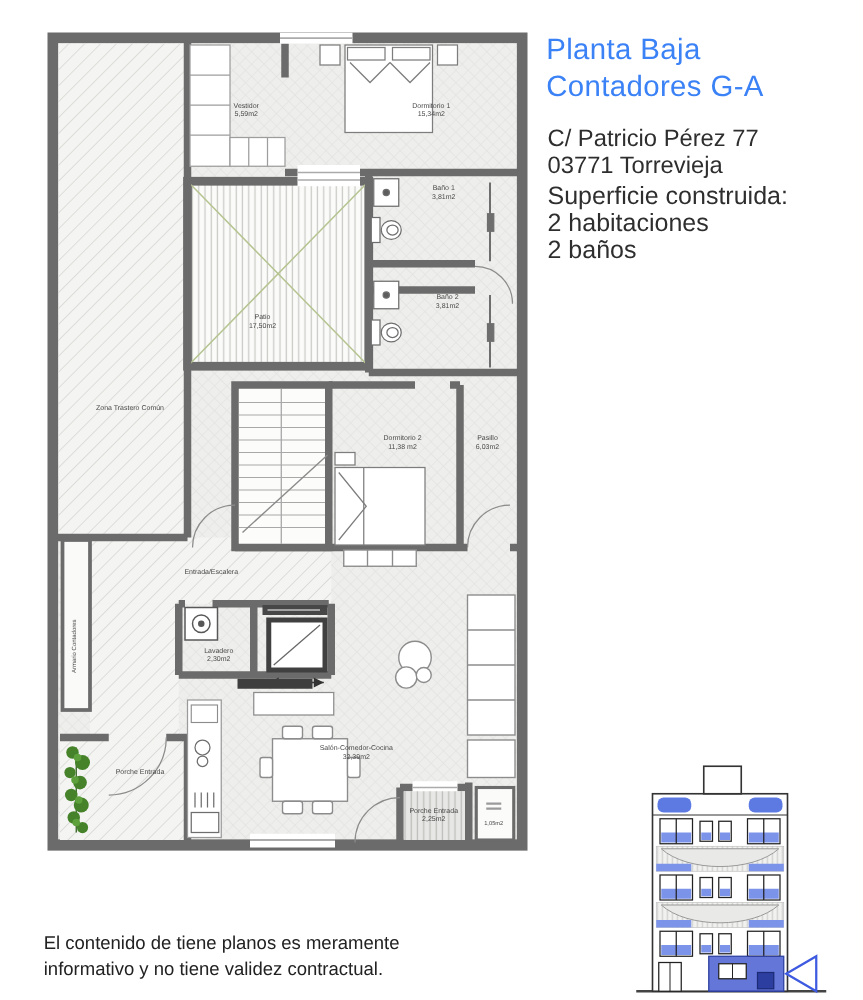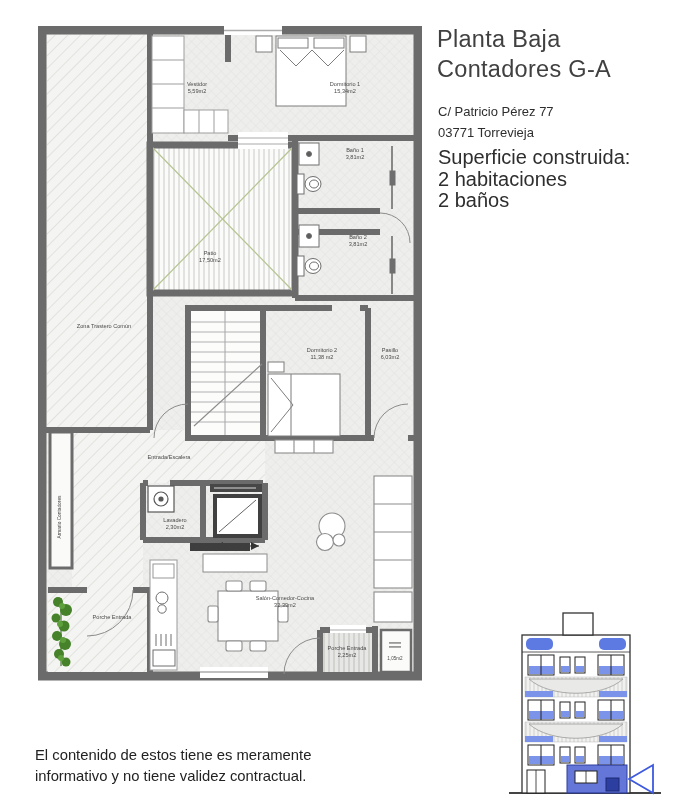--- a/index.html
+++ b/index.html
@@ -1,22 +1,22 @@
 <!DOCTYPE html>
 <html><head>
 <meta charset="utf-8">
 <style>
   html,body{margin:0;padding:0;}
   body{
     width:690px;height:800px;position:relative;background:#ffffff;
     font-family:"Liberation Sans",sans-serif;overflow:hidden;color:#232323;
   }
   .title-block{position:absolute;left:437px;top:24px;font-size:23.5px;line-height:30px;
-    font-weight:500;letter-spacing:.3px;color:#404040;}
-  .address-block{position:absolute;left:438px;top:101px;font-size:13px;line-height:21px;color:#2e2e2e;}
+    font-weight:500;letter-spacing:.3px;color:#3b82f6;}
+  .address-block{position:absolute;left:438px;top:101px;font-size:19px;line-height:21px;color:#2e2e2e;}
   .surface-block{position:absolute;left:438px;top:147px;font-size:20px;line-height:21.5px;color:#2e2e2e;}
   .disclaimer{position:absolute;left:35px;top:745px;font-size:14.8px;line-height:21px;color:#222;}
   .plan-wrap{position:absolute;left:38px;top:26px;width:384px;height:656px;}
   .elev-wrap{position:absolute;left:505px;top:608px;width:160px;height:190px;}
   svg text{font-family:"Liberation Sans",sans-serif;fill:#4a4a4a;}
   svg .rlbl{font-size:5.6px;text-anchor:middle;}
   svg .rlbl-v{font-size:4.8px;text-anchor:middle;}
 </style>
 </head>
 <body>
@@ -393,15 +393,15 @@
     <rect x="62" y="157" width="60" height="28" fill="#4f63d2" fill-opacity="0.88" stroke="#2c3ea0" stroke-width="1"></rect>
     <rect x="70" y="163" width="22" height="12" fill="#ffffff" stroke="#222222" stroke-width="1"></rect>
     <line x1="81" y1="163" x2="81" y2="175" stroke="#222222" stroke-width="0.8"></line>
     <rect x="101" y="170" width="13" height="13" fill="#2c3ea0" stroke="#1d2b77" stroke-width="1"></rect>
     <polygon points="124,171 148,157 148,185" fill="#ffffff" stroke="#3d5ae0" stroke-width="1.8"></polygon>
   </g>
 </svg>
 </div>
 
 <div class="disclaimer">
-  <div>El contenido de estos tiene es meramente</div>
+  <div>El contenido de tiene planos es meramente</div>
   <div>informativo y no tiene validez contractual.</div>
 </div>
 
 </body></html>

